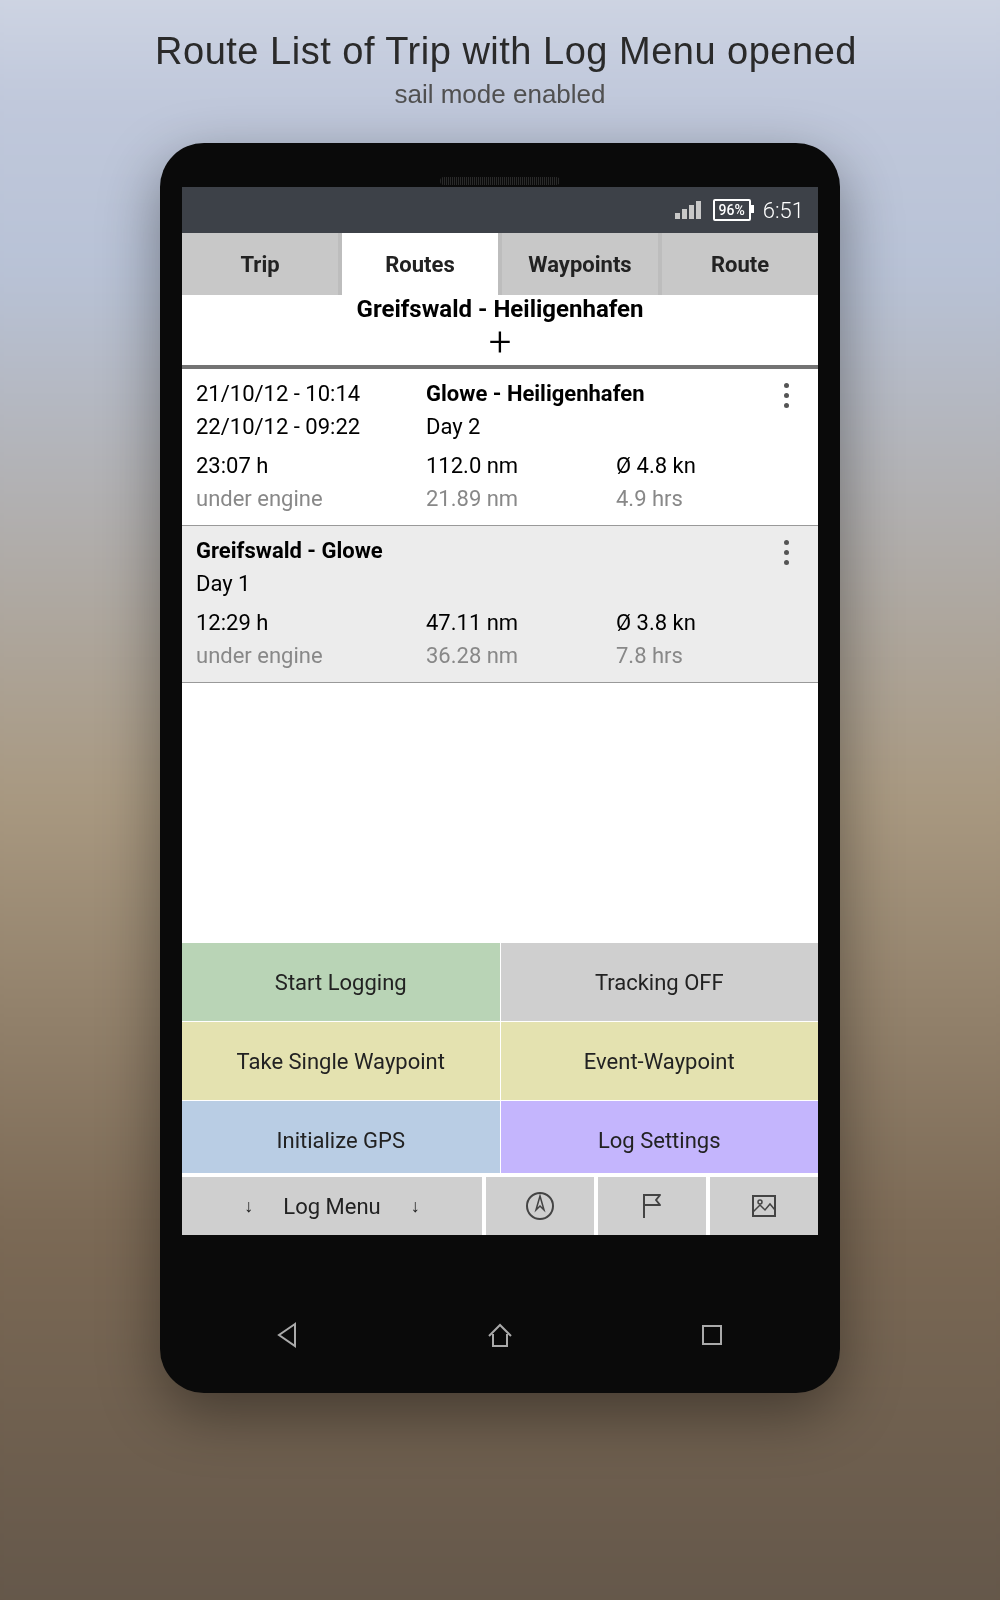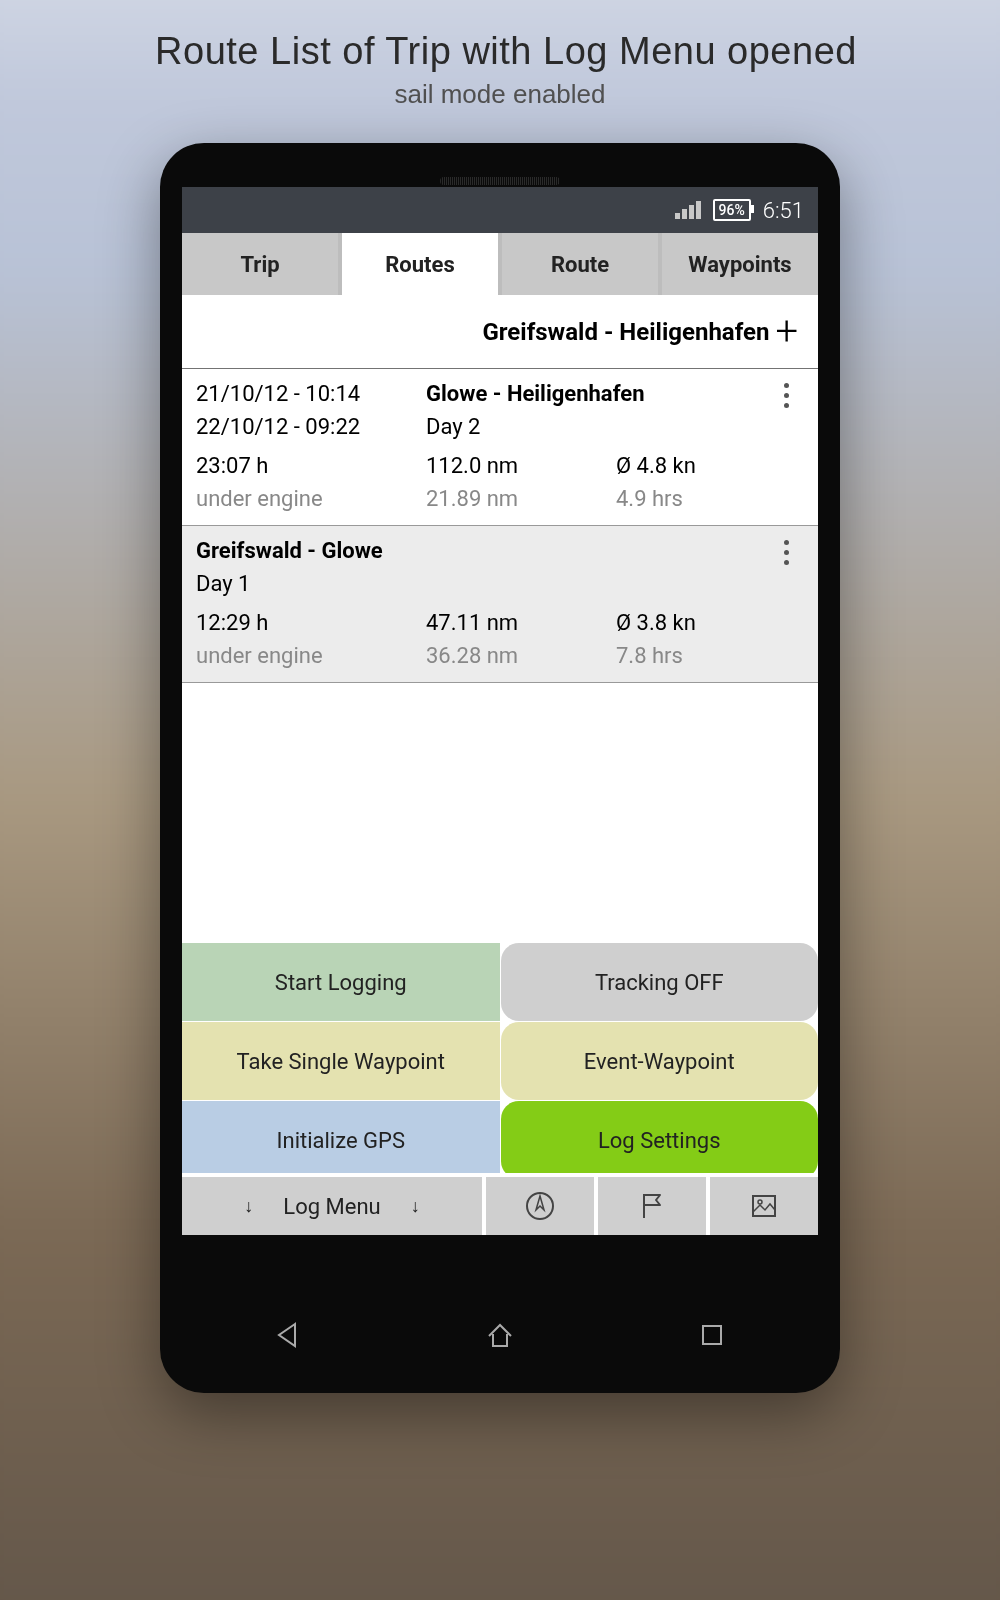--- a/index.html
+++ b/index.html
@@ -56,22 +56,22 @@
   .kebab span { width: 5px; height: 5px; background: #555; border-radius: 50%; }
 
   .tabs { display: flex; gap: 4px; background: #bdbdbd; padding: 0; font-weight: bold; }
   .tab {
     flex: 1; height: 62px; display: flex; align-items: center; justify-content: center;
     background: #c8c8c8; font-size: 22px; color: #222; cursor: pointer;
   }
   .tab.active { background: #fff; }
 
   .route-header {
-    height: 74px; display: flex; align-items: center; justify-content: flex-end;
-    padding: 0 14px; border-bottom: 1px solid #737373;
+    height: 74px; display: flex; align-items: center; justify-content: flex-start;
+    padding: 0 14px; border-bottom: 4px solid #737373; flex-direction: column;
   }
   .route-header .title { font-size: 24px; font-weight: 700; color: #000; }
   .plus { font-size: 40px; font-weight: 300; color: #000; cursor: pointer; line-height: 1; padding:0 6px; }
 
   .route-item { border-bottom: 1px solid #999; padding: 8px 14px 10px; position: relative; }
   .route-item.shaded { background: #ececec; }
   .route-row { display: flex; }
   .col-time { width: 230px; }
   .col-main { flex: 1; }
   .col-actions { width: 36px; display:flex; justify-content:center; }
@@ -82,26 +82,26 @@
   .stat-col1 { width: 230px; }
   .stat-col2 { width: 190px; }
   .stat-col3 { flex:1; }
 
   .menu-grid { position: absolute; left:0; right:0; bottom: 56px; }
   .menu-row { display: flex; border-top: 1px solid #fff; }
   .menu-btn {
     flex: 1; height: 78px; display: flex; align-items: center; justify-content: center;
     font-size: 22px; color: #222; cursor: pointer; border-right: 1px solid #fff;
   }
-  .menu-btn:last-child { border-right: none; border-radius: 18px; }
+  .menu-btn:last-child { border-right: none; }
   .row-green .menu-btn:first-child { background: #b9d4b6; }
   .row-green .menu-btn:last-child { background: #cfcfcf; }
   .row-yellow .menu-btn { background: #e4e2b0; }
   .row-blue .menu-btn:first-child { background: #b9cde4; }
-  .row-blue .menu-btn:last-child { background: #84cc16; }
+  .row-blue .menu-btn:last-child { background: #c4b5fd; }
 
   .bottom-bar {
     position: absolute; bottom: 0; left: 0; right: 0; height: 62px;
     display: flex; background: #cfcfcf; border-top: 4px solid #fff;
   }
   .bottom-btn {
     display: flex; align-items: center; justify-content: center;
     font-size: 22px; color: #222; cursor: pointer; border-right: 4px solid #fff;
   }
   .bottom-btn:last-child { border-right: none; }
@@ -142,22 +142,22 @@
       <div class="battery-box">
         <span>96%</span>
       </div>
       <div class="clock">6:51</div>
     </div>
 
 
     <div class="tabs">
       <div class="tab">Trip</div>
       <div class="tab active">Routes</div>
+      <div class="tab">Waypoints</div>
       <div class="tab">Route</div>
-      <div class="tab">Waypoints</div>
     </div>
 
     <div class="route-header">
       <div class="title">Greifswald - Heiligenhafen</div>
       <div class="plus">+</div>
     </div>
 
     <div class="route-item">
       <div class="route-row">
         <div class="col-time">

